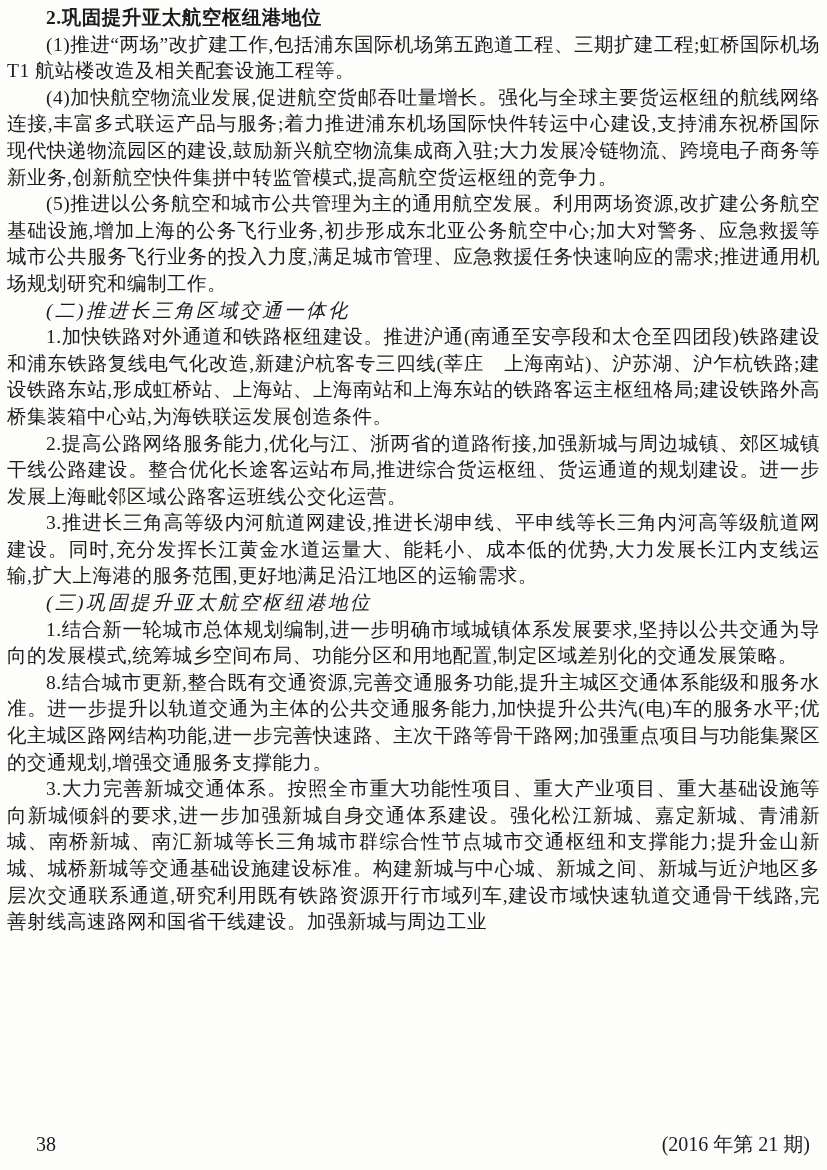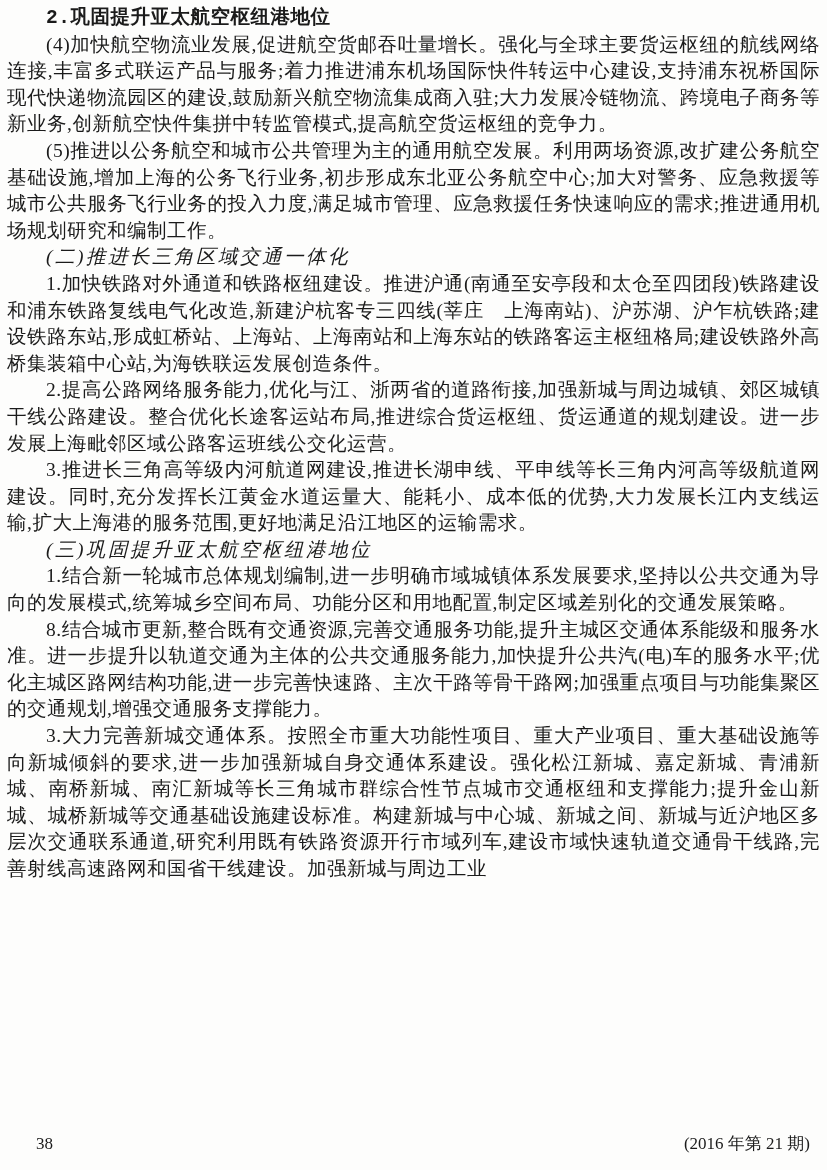--- a/index.html
+++ b/index.html
@@ -27,35 +27,35 @@
     text-align: justify;
     letter-spacing: 0.5px;
   }
   .content p {
     margin: 0;
     padding: 0;
     text-indent: 2em;
   }
   
   .head-hei {
-    font-family: Liberation Mono, monospace;
+    font-family: Liberation Serif, serif;
     font-weight: 700;
   }
   
   .head-kai {
     font-style: italic;
     letter-spacing: 2.5px;
   }
   .footer {
     position: absolute;
     left: 0;
     right: 0;
     bottom: 14px;
     height: 24px;
-    font-size: 17px;
+    font-size: 20px;
     line-height: 24px;
   }
   .footer .page-num {
     position: absolute;
     left: 36px;
     top: 0;
   }
   .footer .issue {
     position: absolute;
     left: 0;
@@ -63,20 +63,21 @@
     text-align: right;
     margin-left: 36px;
   }
 </style>
 </head>
 <body>
 
 <div class="page">
   <div class="content">
     <p class="head-hei">2.巩固提升亚太航空枢纽港地位</p>
+    <p>(1)推进“两场”改扩建工作,包括浦东国际机场第五跑道工程、三期扩建工程;虹桥国际机场 T1 航站楼改造及相关配套设施工程等。</p>
     <p>(4)加快航空物流业发展,促进航空货邮吞吐量增长。强化与全球主要货运枢纽的航线网络连接,丰富多式联运产品与服务;着力推进浦东机场国际快件转运中心建设,支持浦东祝桥国际现代快递物流园区的建设,鼓励新兴航空物流集成商入驻;大力发展冷链物流、跨境电子商务等新业务,创新航空快件集拼中转监管模式,提高航空货运枢纽的竞争力。</p>
     <p>(5)推进以公务航空和城市公共管理为主的通用航空发展。利用两场资源,改扩建公务航空基础设施,增加上海的公务飞行业务,初步形成东北亚公务航空中心;加大对警务、应急救援等城市公共服务飞行业务的投入力度,满足城市管理、应急救援任务快速响应的需求;推进通用机场规划研究和编制工作。</p>
     <p class="head-kai">(二)推进长三角区域交通一体化</p>
     <p>1.加快铁路对外通道和铁路枢纽建设。推进沪通(南通至安亭段和太仓至四团段)铁路建设和浦东铁路复线电气化改造,新建沪杭客专三四线(莘庄　上海南站)、沪苏湖、沪乍杭铁路;建设铁路东站,形成虹桥站、上海站、上海南站和上海东站的铁路客运主枢纽格局;建设铁路外高桥集装箱中心站,为海铁联运发展创造条件。</p>
     <p>2.提高公路网络服务能力,优化与江、浙两省的道路衔接,加强新城与周边城镇、郊区城镇干线公路建设。整合优化长途客运站布局,推进综合货运枢纽、货运通道的规划建设。进一步发展上海毗邻区域公路客运班线公交化运营。</p>
     <p>3.推进长三角高等级内河航道网建设,推进长湖申线、平申线等长三角内河高等级航道网建设。同时,充分发挥长江黄金水道运量大、能耗小、成本低的优势,大力发展长江内支线运输,扩大上海港的服务范围,更好地满足沿江地区的运输需求。</p>
     <p class="head-kai">(三)巩固提升亚太航空枢纽港地位</p>
     <p>1.结合新一轮城市总体规划编制,进一步明确市域城镇体系发展要求,坚持以公共交通为导向的发展模式,统筹城乡空间布局、功能分区和用地配置,制定区域差别化的交通发展策略。</p>
     <p>8.结合城市更新,整合既有交通资源,完善交通服务功能,提升主城区交通体系能级和服务水准。进一步提升以轨道交通为主体的公共交通服务能力,加快提升公共汽(电)车的服务水平;优化主城区路网结构功能,进一步完善快速路、主次干路等骨干路网;加强重点项目与功能集聚区的交通规划,增强交通服务支撑能力。</p>
     <p>3.大力完善新城交通体系。按照全市重大功能性项目、重大产业项目、重大基础设施等向新城倾斜的要求,进一步加强新城自身交通体系建设。强化松江新城、嘉定新城、青浦新城、南桥新城、南汇新城等长三角城市群综合性节点城市交通枢纽和支撑能力;提升金山新城、城桥新城等交通基础设施建设标准。构建新城与中心城、新城之间、新城与近沪地区多层次交通联系通道,研究利用既有铁路资源开行市域列车,建设市域快速轨道交通骨干线路,完善射线高速路网和国省干线建设。加强新城与周边工业</p>

